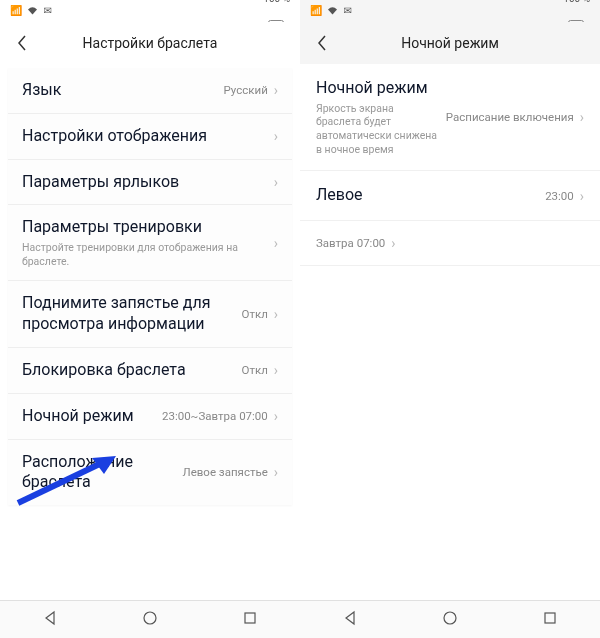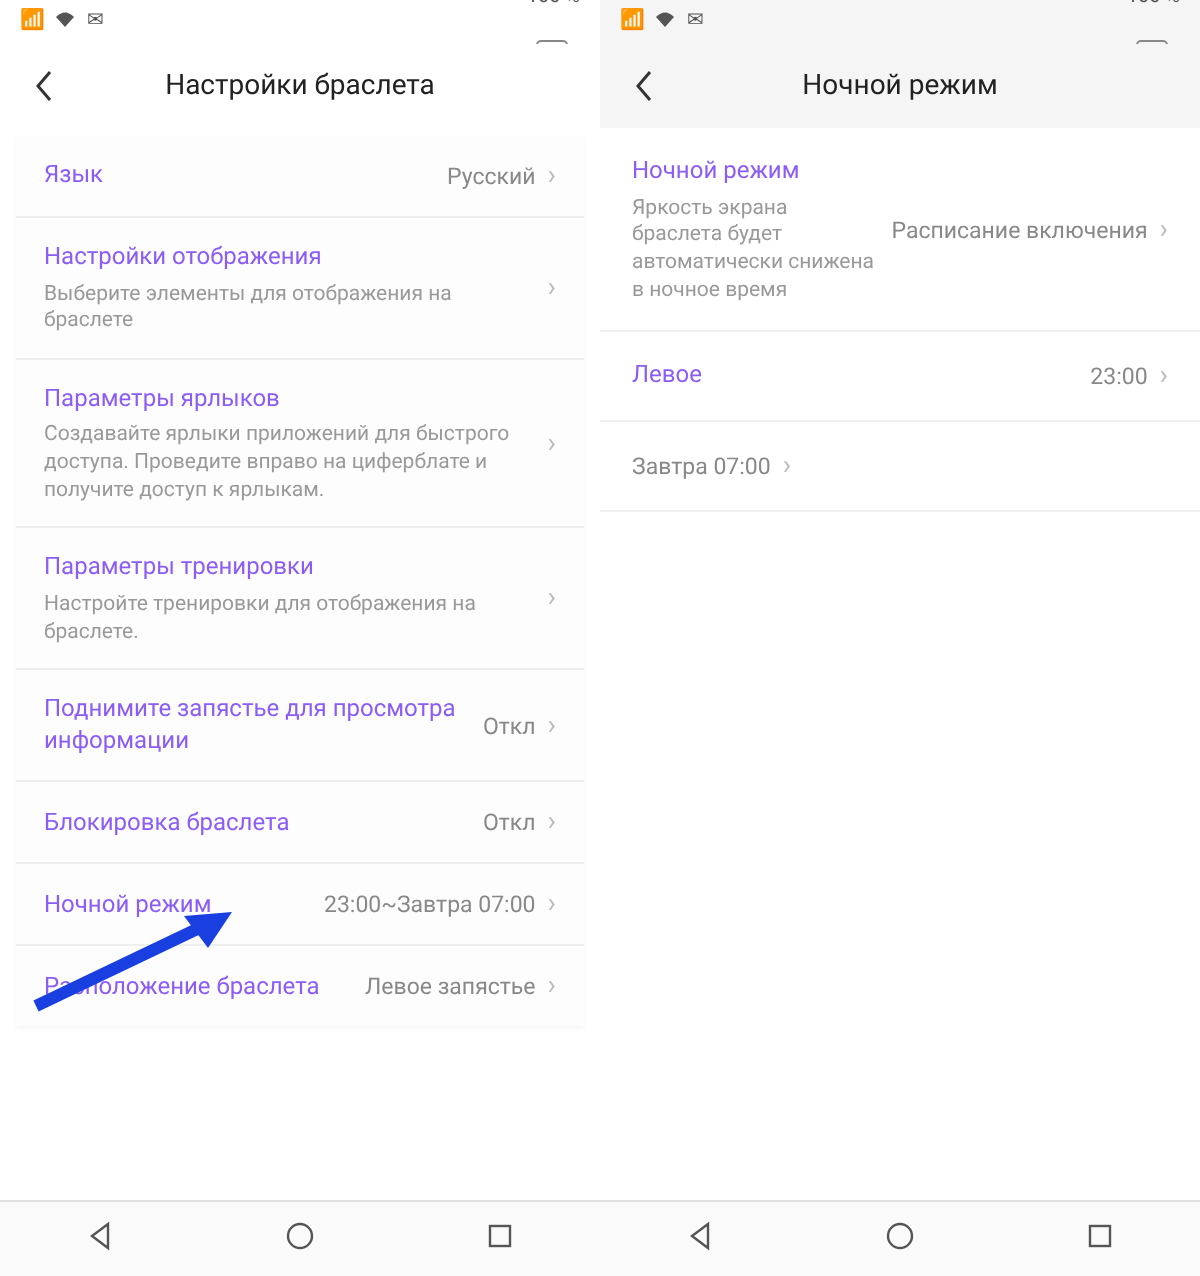--- a/index.html
+++ b/index.html
@@ -68,22 +68,22 @@
   .row {
     display: flex;
     align-items: center;
     padding: 12px 14px;
     border-bottom: 1px solid #eee;
     position: relative;
   }
   .row:last-child { border-bottom: none; }
   .row-text { flex: 1; min-width: 0; padding-right: 8px; }
   .row-title {
-    font-size: 12px;
-    color: #8b5cf6;
+    font-size: 16px;
+    color: #0f172a;
     line-height: 1.3;
   }
   .row-sub {
     font-size: 10.5px;
     color: #999;
     line-height: 1.3;
     margin-top: 3px;
   }
   .row-value {
     font-size: 11.5px;
@@ -174,29 +174,27 @@
         <div class="row-text">
           <div class="row-title">Язык</div>
         </div>
         <div class="row-value">Русский</div>
         <span class="chevron">›</span>
       </div>
 
       <div class="row">
         <div class="row-text">
           <div class="row-title">Настройки отображения</div>
-          <div class="row-sub">Выберите элементы для отображения на браслете</div>
         </div>
         <span class="chevron">›</span>
       </div>
 
       <div class="row">
         <div class="row-text">
           <div class="row-title">Параметры ярлыков</div>
-          <div class="row-sub">Создавайте ярлыки приложений для быстрого доступа. Проведите вправо на циферблате и получите доступ к ярлыкам.</div>
         </div>
         <span class="chevron">›</span>
       </div>
 
       <div class="row">
         <div class="row-text">
           <div class="row-title">Параметры тренировки</div>
           <div class="row-sub">Настройте тренировки для отображения на браслете.</div>
         </div>
         <span class="chevron">›</span>

